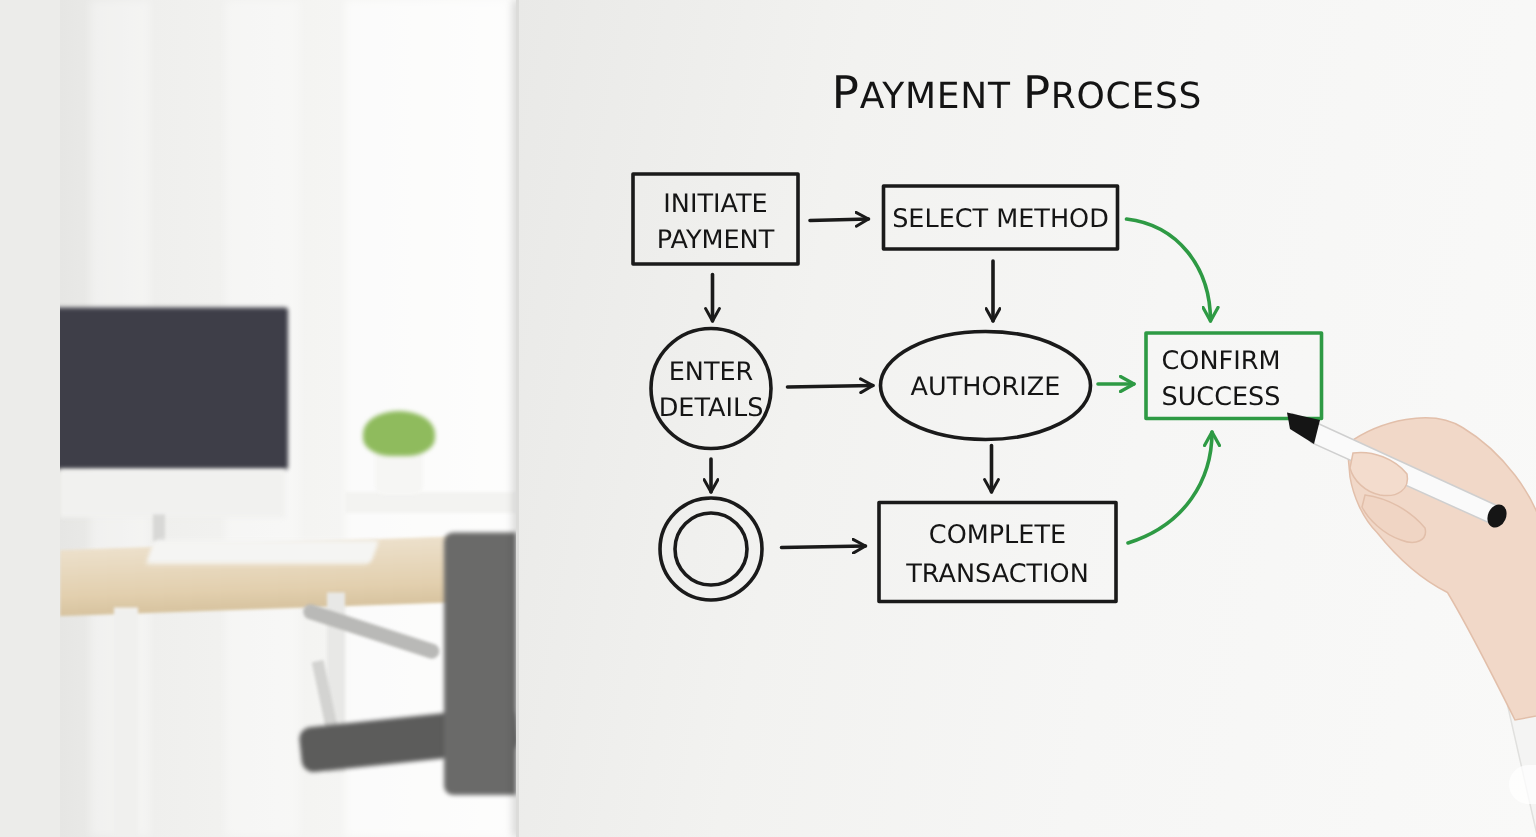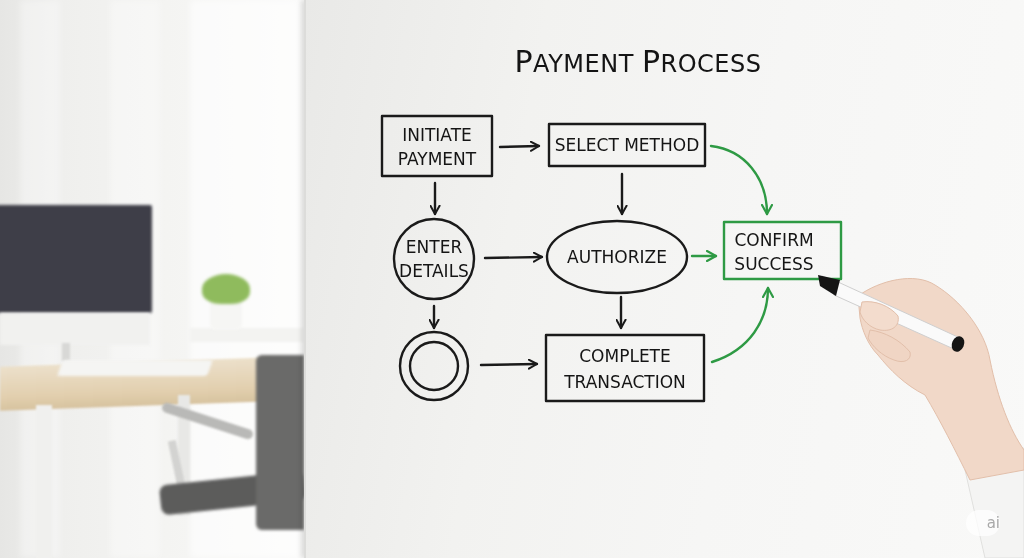--- a/index.html
+++ b/index.html
@@ -1,21 +1,21 @@
 <!DOCTYPE html>
 <html><head>
 <meta charset="utf-8">
 <style>
   html, body { margin: 0; padding: 0; }
   body {
     width: 1024px; height: 558px; overflow: hidden; position: relative;
     background: #ececea;
     font-family: "DejaVu Sans", sans-serif;
   }
-  .scene { position: absolute; inset: 0; }
+  .scene { position: absolute; inset: 0; margin-left: 40px; }
   
   .office { position: absolute; left: 0; top: 0; width: 304px; height: 558px; overflow: hidden;
     background: linear-gradient(90deg, #e6e6e4 0%, #efefed 20%, #f4f4f2 55%, #fafaf9 100%); }
   .curtain { position: absolute; top: 0; bottom: 0; background: rgba(255,255,255,0.35); filter: blur(3px); }
   .monitor { position: absolute; left: -10px; top: 205px; width: 162px; height: 108px; background: #3e3e48; border-radius: 2px; filter: blur(1.5px); }
   .monitor-base { position: absolute; left: 0; top: 313px; width: 150px; height: 32px; background: #f1f1ef; filter: blur(1.5px); }
   .monitor-stand { position: absolute; left: 62px; top: 343px; width: 8px; height: 18px; background: #d8d8d6; filter: blur(1px); }
   .keyboard { position: absolute; left: 60px; top: 360px; width: 150px; height: 16px; background: #f5f5f3; border-radius: 3px; filter: blur(1.5px); transform: skewX(-20deg); }
   .desk { position: absolute; left: 0; top: 362px; width: 272px; height: 44px; background: linear-gradient(180deg, #ece0cb 0%, #e2cfae 70%, #d7c39f 100%); filter: blur(1.2px); transform: skewY(-2deg); }
   .desk-leg { position: absolute; left: 36px; top: 405px; width: 16px; height: 153px; background: #f0f0ee; filter: blur(1.2px); }

